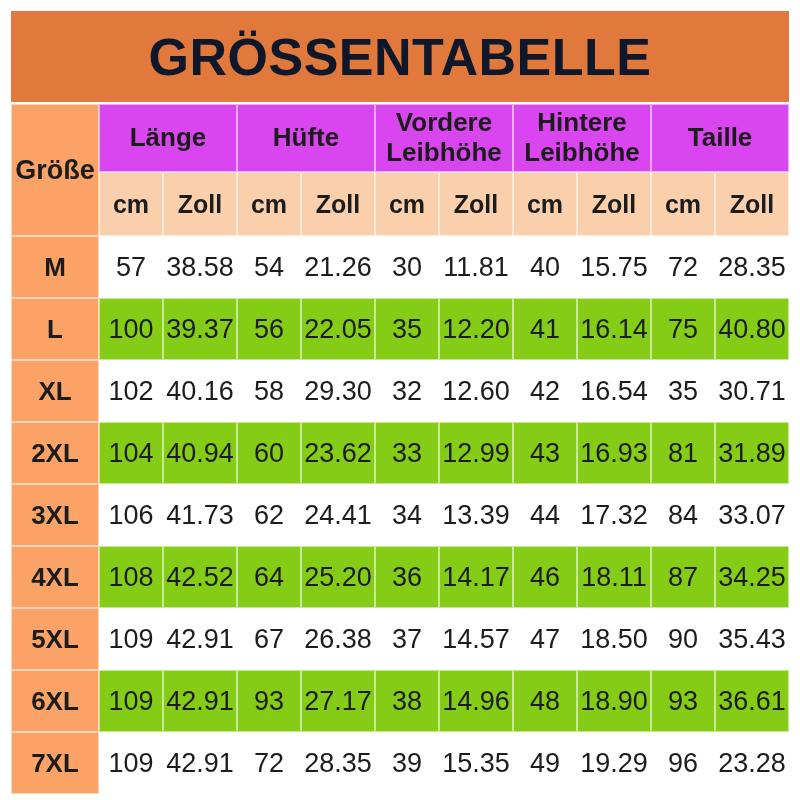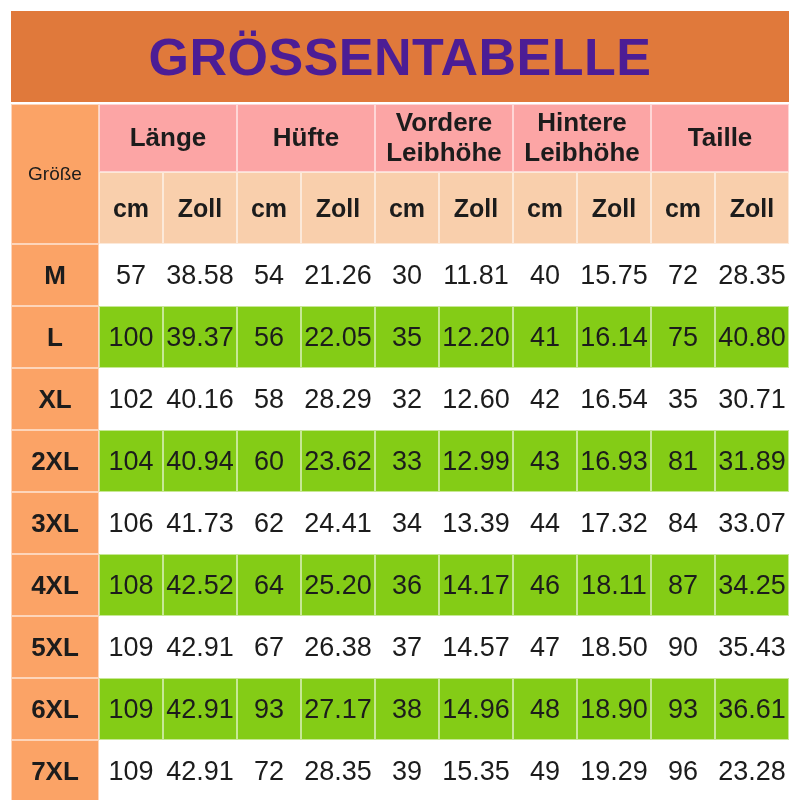--- a/index.html
+++ b/index.html
@@ -9,37 +9,37 @@
     font-family: "Liberation Sans", sans-serif;
     overflow: hidden;
   }
   .page { box-sizing: border-box; width: 800px; height: 800px; padding: 11px; }
   .banner {
     height: 91px; background: #E0793B;
     display: flex; align-items: center; justify-content: center;
     margin-bottom: 2px;
   }
   .title {
-    margin: 7px; color: #4c1d95;
+    margin: 7px; color: #0f172a;
     font-size: 52px; font-weight: 700; letter-spacing: 0.5px;
     line-height: 1;
   }
   table.size-table {
     width: 778px; border-collapse: separate; border-spacing: 0;
     table-layout: fixed;
   }
   .size-table th, .size-table td {
     border: 1px solid rgba(255,255,255,0.55);
     box-sizing: border-box; padding: 0;
     text-align: center; vertical-align: middle;
     color: #1C1C1C;
   }
-  .group-cell { background: #fca5a5; height: 68px; font-size: 26px; font-weight: 700; line-height: 1.15; margin-left: 35px; }
-  .unit-cell  { background: #F9CFAC; height: 72px; font-size: 25px; font-weight: 700; }
-  .size-head  { background: #FBA366; font-size: 19px; font-weight: 400; }
+  .group-cell { background: #d946ef; height: 68px; font-size: 26px; font-weight: 700; line-height: 1.15; margin-left: 35px; }
+  .unit-cell  { background: #F9CFAC; height: 64px; font-size: 25px; font-weight: 700; }
+  .size-head  { background: #FBA366; font-size: 27px; font-weight: 700; }
   .size-cell  { background: #FBA366; font-size: 26px; font-weight: 700; }
   .value-cell { background: #FFFFFF; font-size: 27px; font-weight: 400; }
   tbody tr { height: 62px; }
   tbody tr.alt .value-cell { background: #84cc16; }
 </style>
 </head>
 <body>
 
 <div class="page">
   <div class="banner">
@@ -106,21 +106,21 @@
           <td class="value-cell">41</td>
           <td class="value-cell">16.14</td>
           <td class="value-cell">75</td>
           <td class="value-cell">40.80</td>
         </tr>
         <tr>
           <th class="size-cell">XL</th>
           <td class="value-cell">102</td>
           <td class="value-cell">40.16</td>
           <td class="value-cell">58</td>
-          <td class="value-cell">28.29</td>
+          <td class="value-cell">29.30</td>
           <td class="value-cell">32</td>
           <td class="value-cell">12.60</td>
           <td class="value-cell">42</td>
           <td class="value-cell">16.54</td>
           <td class="value-cell">35</td>
           <td class="value-cell">30.71</td>
         </tr>
         <tr class="alt">
           <th class="size-cell">2XL</th>
           <td class="value-cell">104</td>

